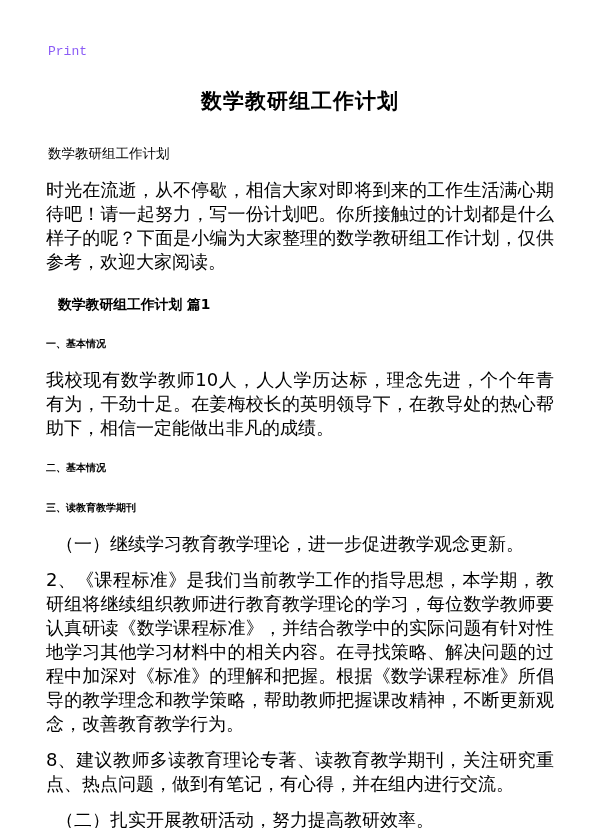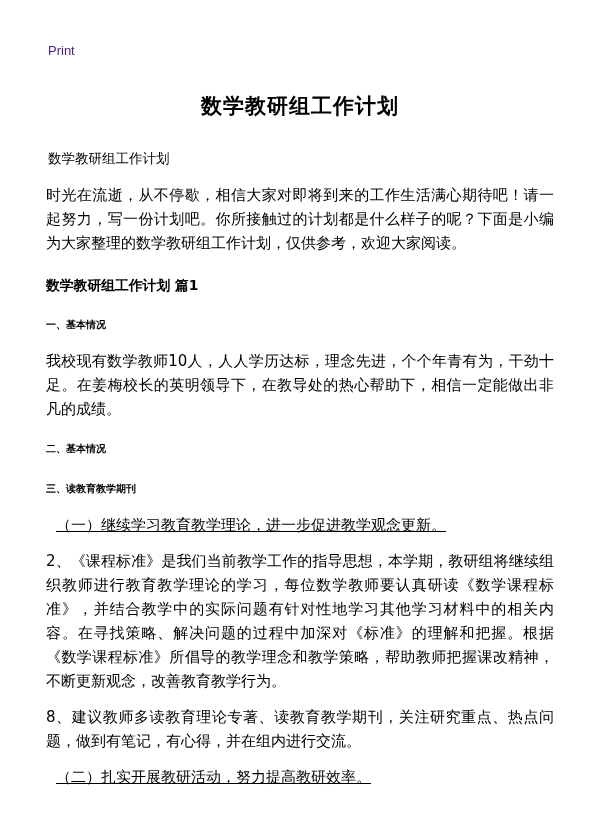--- a/index.html
+++ b/index.html
@@ -15,67 +15,66 @@
     overflow: hidden;
   }
   .page {
     position: relative;
     width: 600px;
     height: 828px;
     box-sizing: border-box;
     padding: 40px 46px 0 46px;
   }
   .print-link {
-    font-family: Liberation Sans, sans-serif;
+    font-family: Liberation Mono, monospace;
     font-size: 13px;
     line-height: 16px;
-    color: #4c1d95;
+    color: #8b5cf6;
     text-decoration: none;
     display: inline-block;
-    margin: 0 0 6px 2px;
+    margin: 0 0 0 2px;
   }
   .doc-title {
     text-align: center;
     font-size: 21px;
     font-weight: bold;
     letter-spacing: 1px;
     margin: 26px 0 0 0;
     line-height: 30px;
   }
   .subtitle {
     font-size: 13.5px;
     line-height: 22px;
     margin: 26px 0 0 2px;
   }
   p.body-text {
-    font-size: 15px;
+    font-size: 18px;
     line-height: 24px;
     margin: 12px 0 0 0;
     text-align: justify;
     text-justify: inter-ideograph;
   }
   p.body-text.first {
     margin-top: 14px;
   }
   h2.section-head {
     font-size: 10px;
     font-weight: bold;
     line-height: 24px;
     margin: 16px 0 0 0;
   }
   h3.heading-bold {
     font-size: 13.8px;
     font-weight: bold;
     line-height: 24px;
-    margin: 18px 0 0 0;
+    margin: 18px 0 0 12px;
   }
   p.indent {
     text-indent: 0;
     padding-left: 10px;
-    text-decoration: underline;
   }
 </style>
 </head>
 <body>
 
 <div class="page">
 
   <a href="#" class="print-link">Print</a>
 
   <h1 class="doc-title">数学教研组工作计划</h1>

